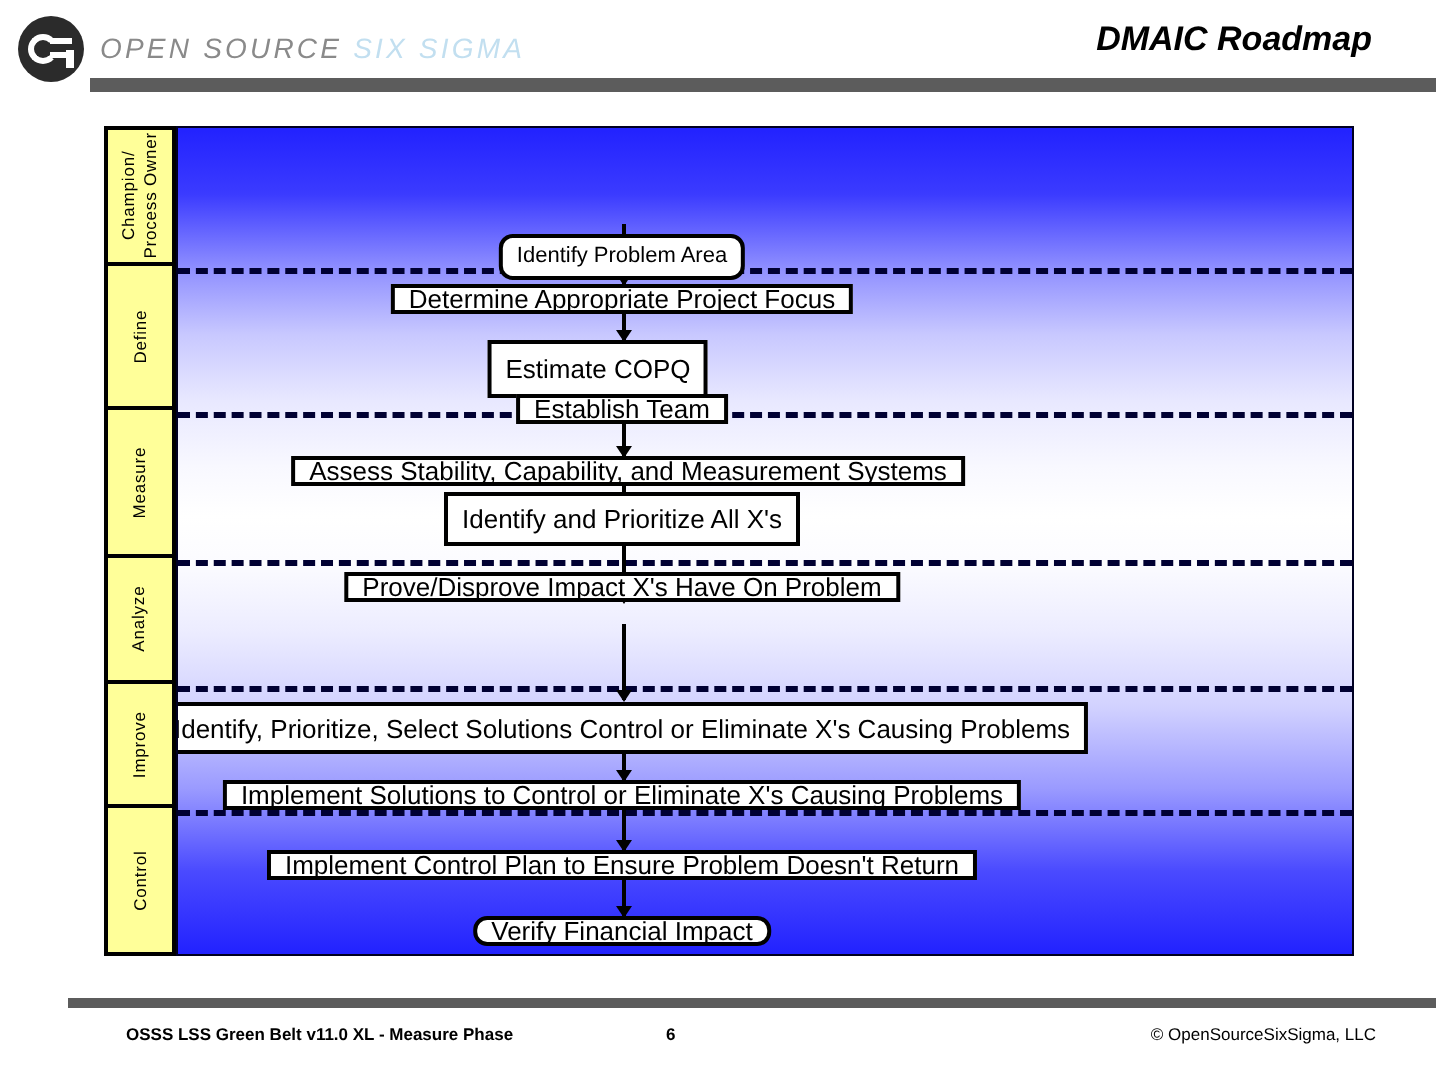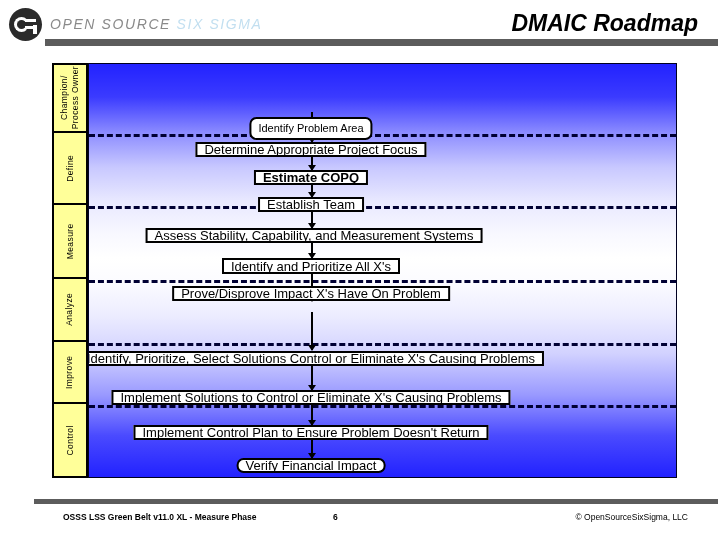--- a/index.html
+++ b/index.html
@@ -61,22 +61,22 @@
     font-size: 14px;
     letter-spacing: 1.6px;
     color: #8a8a8a;
     white-space: nowrap;
     font-style: italic;
   }
   #brand .accent { color: #c2dff0; }
 
   #slide-title {
     position: absolute;
-    right: 22px; top: 10px;
-    font-size: 23px;
+    right: 34px; top: 10px;
+    font-size: 17px;
     font-style: italic;
     font-weight: bold;
     color: #000000;
     white-space: nowrap;
   }
 
   #header-rule {
     position: absolute;
     left: 45px; top: 39px;
     width: 673px; height: 7px;
@@ -272,31 +272,31 @@
     <div class="connector" style="left:222px; top:206px; height:31px"></div>
     <div class="connector" style="left:222px; top:248px; height:38px"></div>
     <div class="connector" style="left:222px; top:299px; height:27px"></div>
     <div class="connector" style="left:222px; top:337px; height:24px"></div>
     <div class="connector" style="left:222px; top:372px; height:22px"></div>
 
     <div class="flow-box hero rounded" style="left:222px; top:25px;  height:23px; transform:translateX(-50%);">Identify Problem Area</div>
 
     <div class="flow-box" style="left:222px; top:78px;  height:15px; transform:translateX(-50%);">Determine Appropriate Project Focus</div>
 
-    <div class="flow-box" style="left:222px; top:106px; height:15px; transform:translateX(-50%);font-weight:bold;">Estimate COPQ</div>
+    <div class="flow-box" style="left:210px; top:106px; height:29px; transform:translateX(-50%);">Estimate COPQ</div>
 
     <div class="flow-box" style="left:222px; top:133px; height:15px; transform:translateX(-50%);">Establish Team</div>
 
     <div class="flow-box" style="left:225px; top:164px; height:15px; transform:translateX(-50%);">Assess Stability, Capability, and Measurement Systems</div>
 
-    <div class="flow-box" style="left:222px; top:194px; height:16px; transform:translateX(-50%);">Identify and Prioritize All X's</div>
+    <div class="flow-box" style="left:222px; top:182px; height:27px; transform:translateX(-50%);">Identify and Prioritize All X's</div>
 
     <div class="flow-box" style="left:222px; top:222px; height:15px; transform:translateX(-50%);">Prove/Disprove Impact X's Have On Problem</div>
 
-    <div class="flow-box" style="left:222px; top:287px; height:15px; transform:translateX(-50%);">Identify, Prioritize, Select Solutions Control or Eliminate X's Causing Problems</div>
+    <div class="flow-box" style="left:222px; top:287px; height:26px; transform:translateX(-50%);">Identify, Prioritize, Select Solutions Control or Eliminate X's Causing Problems</div>
 
     <div class="flow-box" style="left:222px; top:326px; height:15px; transform:translateX(-50%);">Implement Solutions to Control or Eliminate X's Causing Problems</div>
 
     <div class="flow-box" style="left:222px; top:361px; height:15px; transform:translateX(-50%);">Implement Control Plan to Ensure Problem Doesn't Return</div>
 
     <div class="flow-box rounded" style="left:222px; top:394px; height:15px; transform:translateX(-50%);">Verify Financial Impact</div>
   </div>
 
   <div id="footer-rule"></div>
   <div id="footer-left">OSSS LSS Green Belt v11.0 XL - Measure Phase</div>

